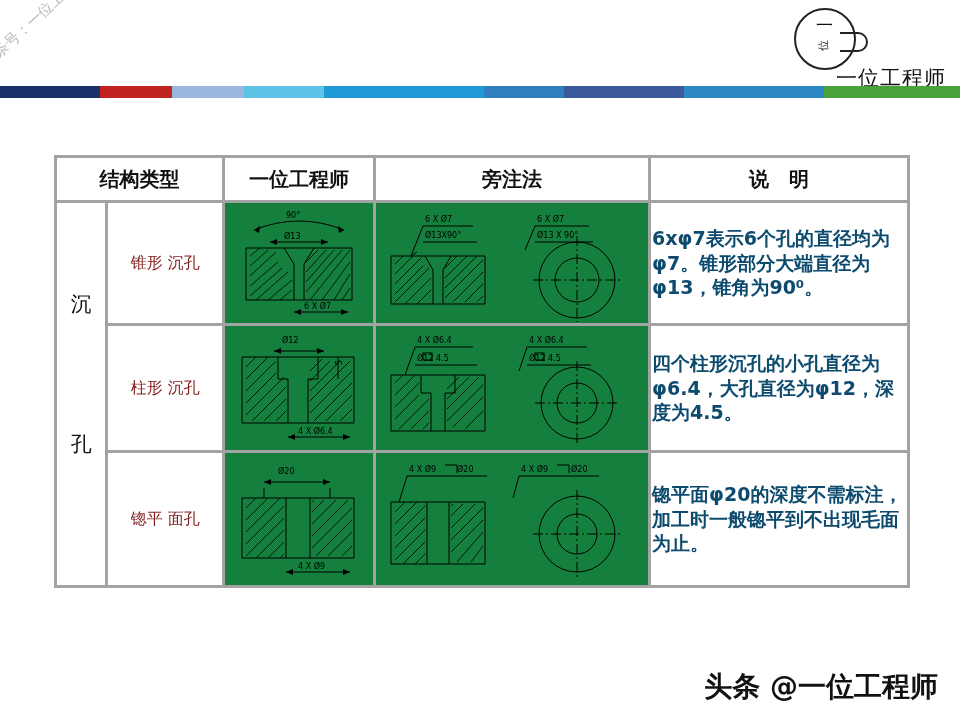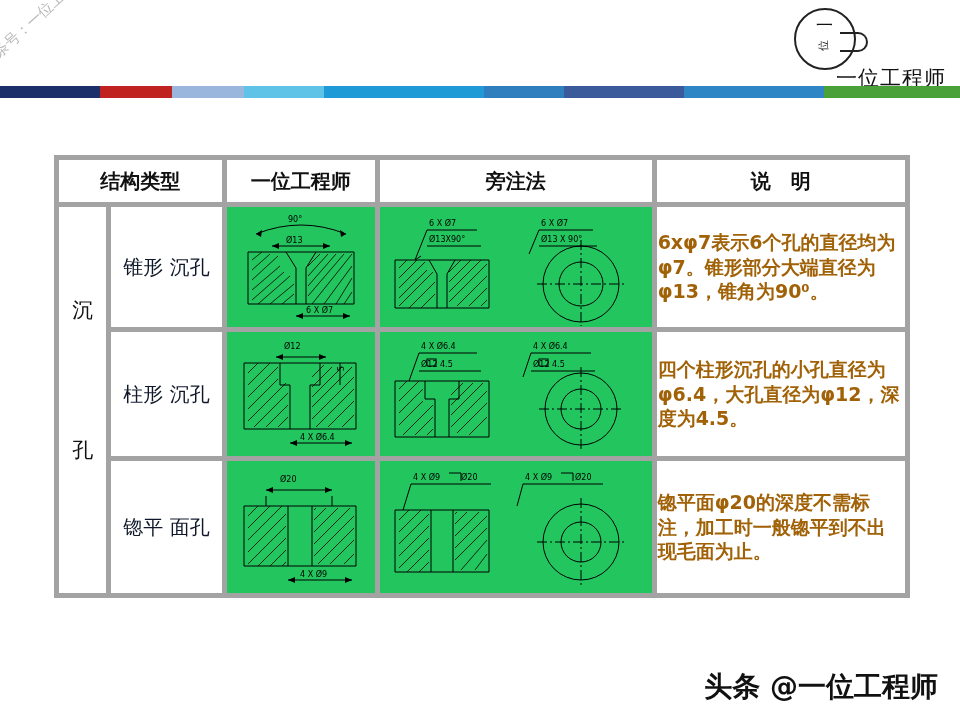--- a/index.html
+++ b/index.html
@@ -35,31 +35,31 @@
     position:absolute;left:-22px;top:58px;
     font-size:15px;color:#b9b9b9;white-space:nowrap;
     transform:rotate(-42deg);transform-origin:left top;
     font-family:"DejaVu Sans",sans-serif;
   }
   
   .tbl{
     position:absolute;left:54px;top:155px;width:856px;height:420px;
     border:2px solid #111;border-collapse:collapse;background:#fff;
   }
-  .tbl td,.tbl th{border:5px solid #a3a3a3;padding:1px;vertical-align:middle;}
+  .tbl td,.tbl th{border:3px solid #a3a3a3;padding:1px;vertical-align:middle;}
   .hdr{height:40px;text-align:center;font-size:20px;font-weight:bold;color:#111;font-family:"DejaVu Sans",sans-serif;}
   .cat{width:48px;text-align:center;font-size:21px;color:#111;font-family:"DejaVu Sans",sans-serif;}
-  .typ{width:118px;text-align:center;font-size:20px;line-height:1.45;color:#0f172a;font-family:"DejaVu Sans",sans-serif;}
+  .typ{width:118px;text-align:center;font-size:16px;line-height:1.45;color:#7f1d1d;font-family:"DejaVu Sans",sans-serif;}
   .draw-normal{width:146px;}
   .draw-side{width:270px;}
   .note{
-    width:266px;font-size:19px;line-height:1.3;color:#a16207;padding:4px 6px;
+    width:266px;font-size:19px;line-height:1.3;color:#0c4a6e;padding:4px 6px;
     font-family:"DejaVu Sans",sans-serif;font-weight:bold;
   }
-  .cell-draw{position:relative;background:#22c55e;}
+  .cell-draw{position:relative;background:#15803d;}
   svg{display:block;}
   
   .footer{
     position:absolute;right:22px;bottom:14px;font-size:28px;color:#111;font-weight:bold;
     font-family:"DejaVu Sans",sans-serif;
   }
 </style>
 </head>
 <body>
 

